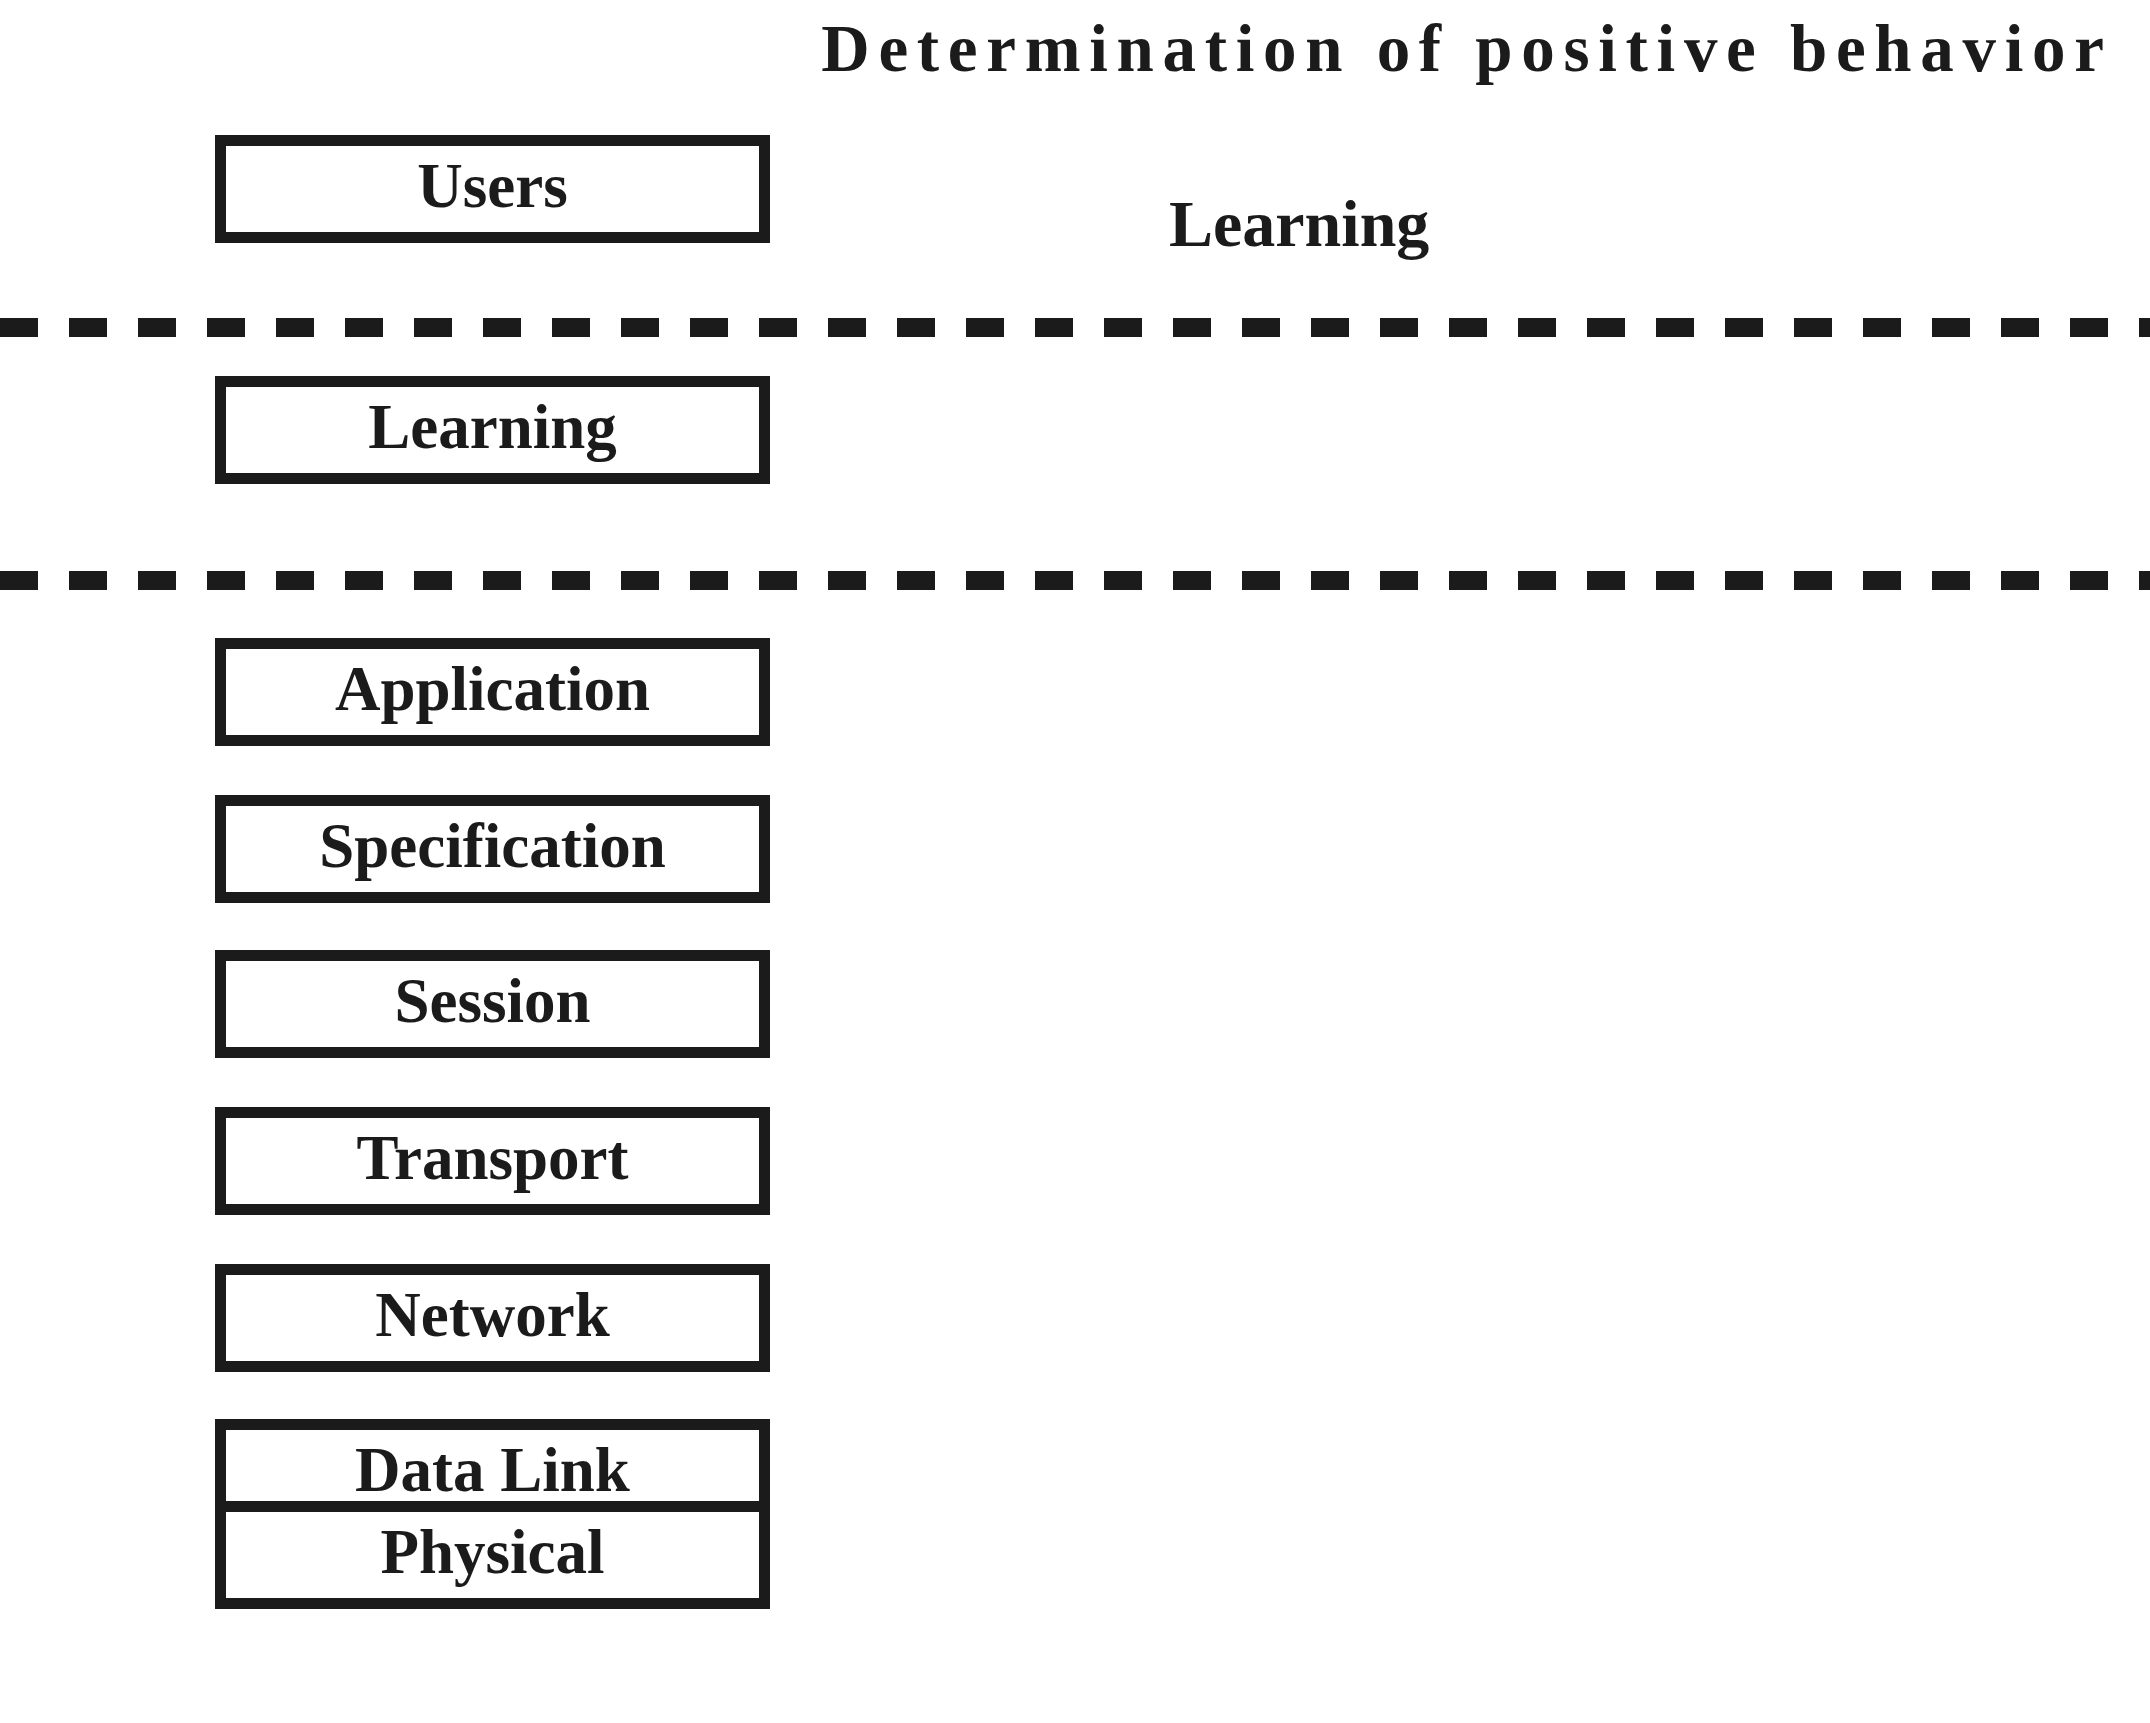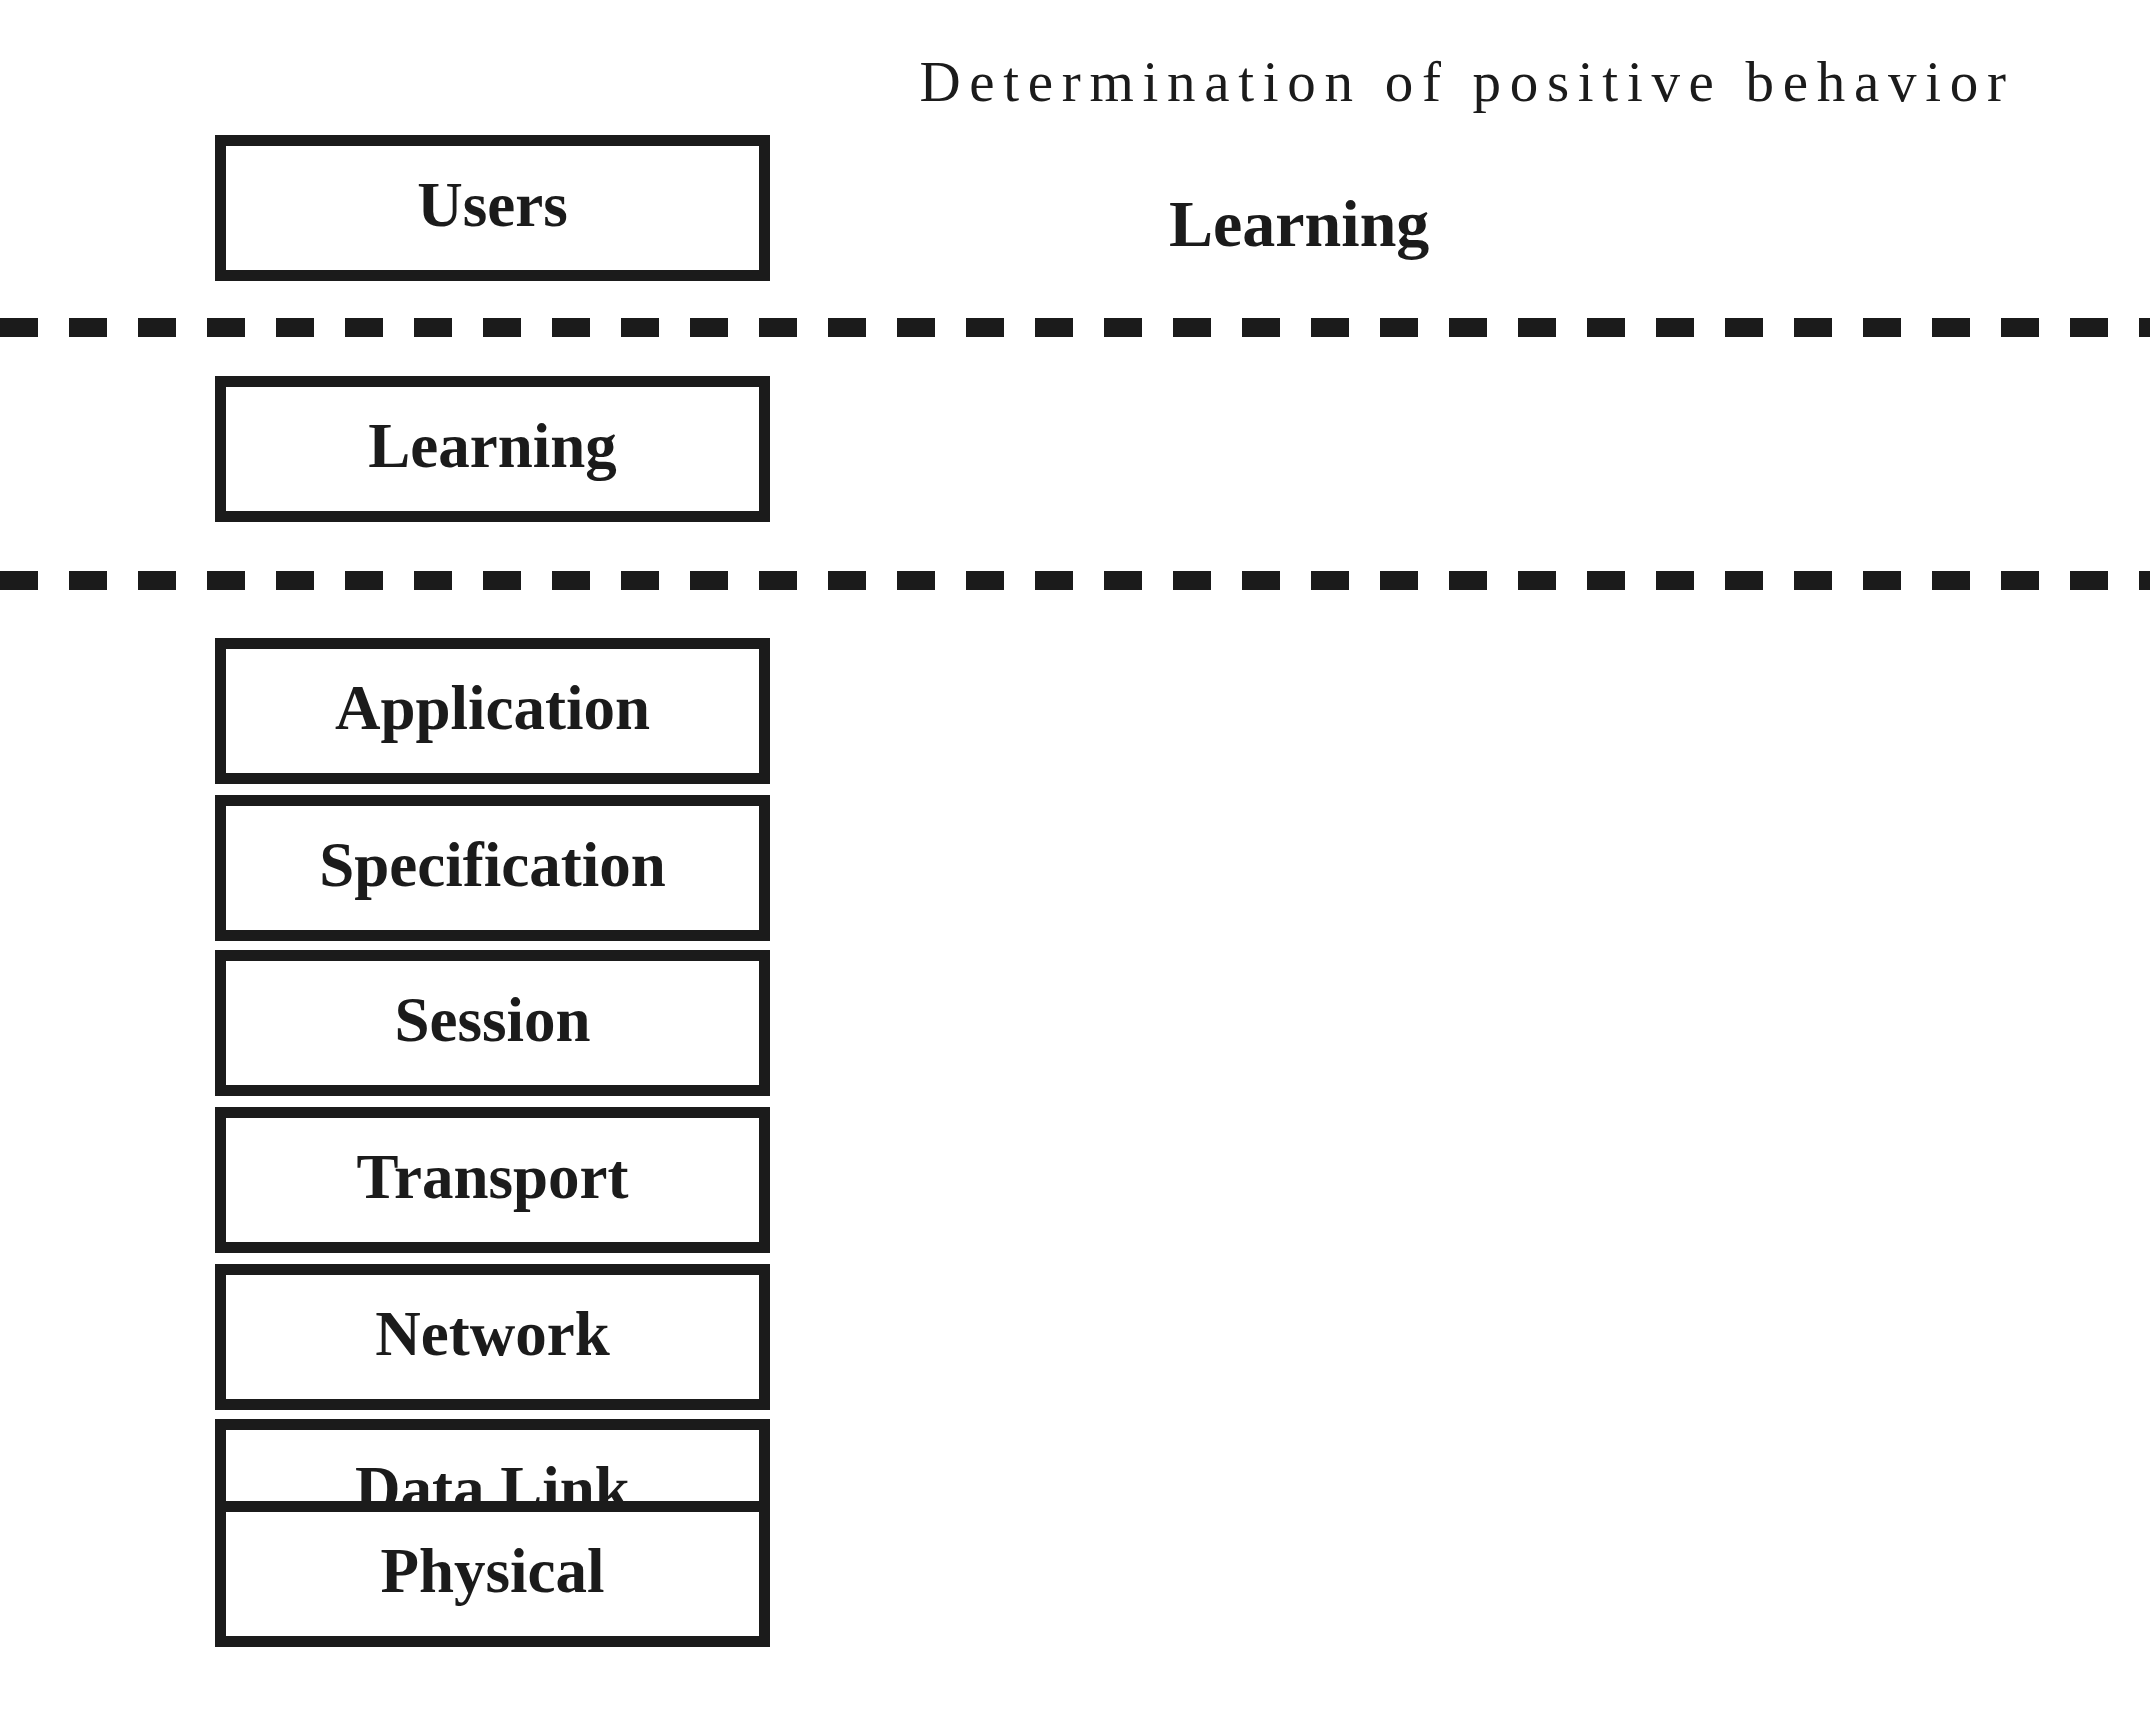--- a/index.html
+++ b/index.html
@@ -14,32 +14,31 @@
     background: #ffffff;
     font-family: "Liberation Serif", "DejaVu Serif", serif;
     color: #1b1b1b;
     overflow: hidden;
   }
   .title {
     position: absolute;
     top: 11.7px;
     left: 1467px;
     transform: translateX(-50%);
-    font-size: 57px;
-    font-weight: normal;
+    font-size: 67px;
+    font-weight: bold;
     letter-spacing: 8.7px;
     white-space: nowrap;
     line-height: 1.1;
-    margin-top: 39px;
   }
   .layer-box {
     position: absolute;
     left: 215px;
     width: 555px;
-    height: 146px;
+    height: 108px;
     box-sizing: border-box;
     border: 11px solid #1b1b1b;
     background: #ffffff;
     display: flex;
     align-items: center;
     justify-content: center;
   }
   .layer-box .box-label {
     font-size: 63px;
     font-weight: bold;

